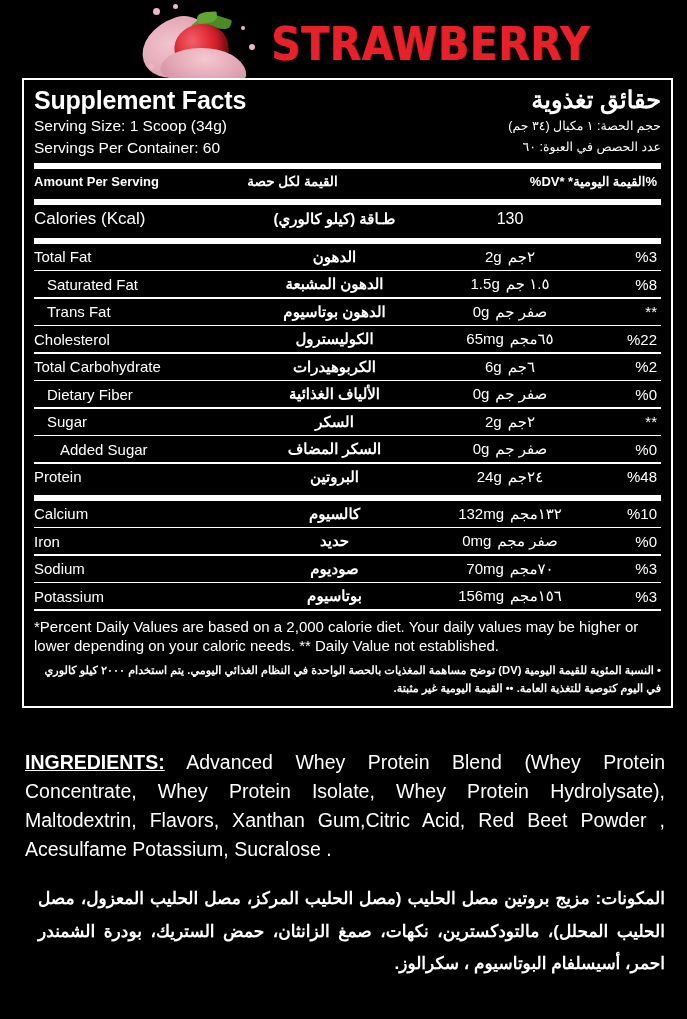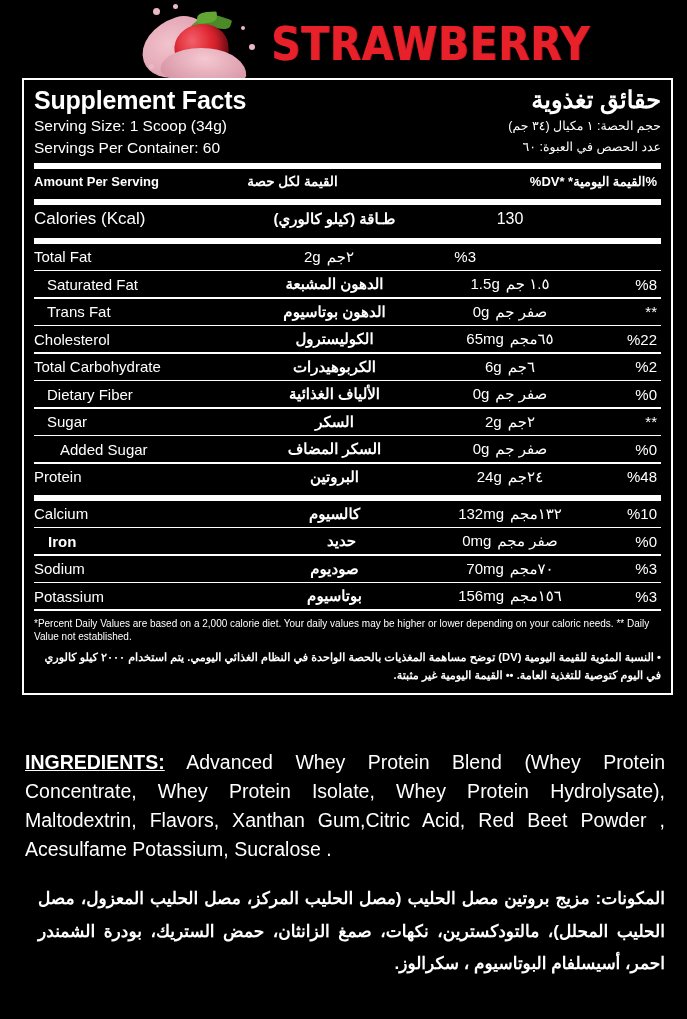--- a/index.html
+++ b/index.html
@@ -152,21 +152,21 @@
   .indent1 { padding-left: 13px; }
   .indent2 { padding-left: 26px; }
   .val-ar  { direction: rtl; unicode-bidi: isolate; }
   .val-en  { }
   .c-val .pair { display: inline-flex; gap: 6px; align-items: flex-start; justify-content: center; }
 
   .cal-row .c-val { text-align: center; }
 
   
   .note-en {
-    font-size: 10px;
+    font-size: 15px;
     line-height: 1.32;
     margin-top: 6px;
   }
   .note-ar {
     font-size: 11.2px;
     direction: rtl;
     text-align: right;
     line-height: 1.6;
     margin-top: 6px;
     font-weight: bold;
@@ -253,20 +253,21 @@
     <div class="c-val" style="font-size:16px">130</div>
     <div class="c-dv"></div>
   </div>
 
   <div class="bar-thick"></div>
 
   <div id="nutrient-rows">
       <div>
         <div class="row">
           <div class="c-name" style="font-weight: normal;">Total Fat</div>
+          <div class="c-ar">الدهون</div>
           <div class="c-val"><span class="pair">
               <span class="val-en">2g</span>
               <span class="val-ar">٢جم</span>
             </span></div>
           <div class="c-dv">%3</div>
         </div>
         <div class="bar-thin"></div>
       </div>
       <div>
         <div class="row">
@@ -375,21 +376,21 @@
           <div class="c-val"><span class="pair">
               <span class="val-en">132mg</span>
               <span class="val-ar">١٣٢مجم</span>
             </span></div>
           <div class="c-dv">%10</div>
         </div>
         <div class="bar-thin"></div>
       </div>
       <div>
         <div class="row">
-          <div class="c-name" style="font-weight: bold; margin-left: 14px;">Iron</div>
+          <div class="c-name" style="font-weight: normal;">Iron</div>
           <div class="c-ar">حديد</div>
           <div class="c-val"><span class="pair">
               <span class="val-en">0mg</span>
               <span class="val-ar">صفر مجم</span>
             </span></div>
           <div class="c-dv">%0</div>
         </div>
         <div class="bar-thin"></div>
       </div>
       <div>

